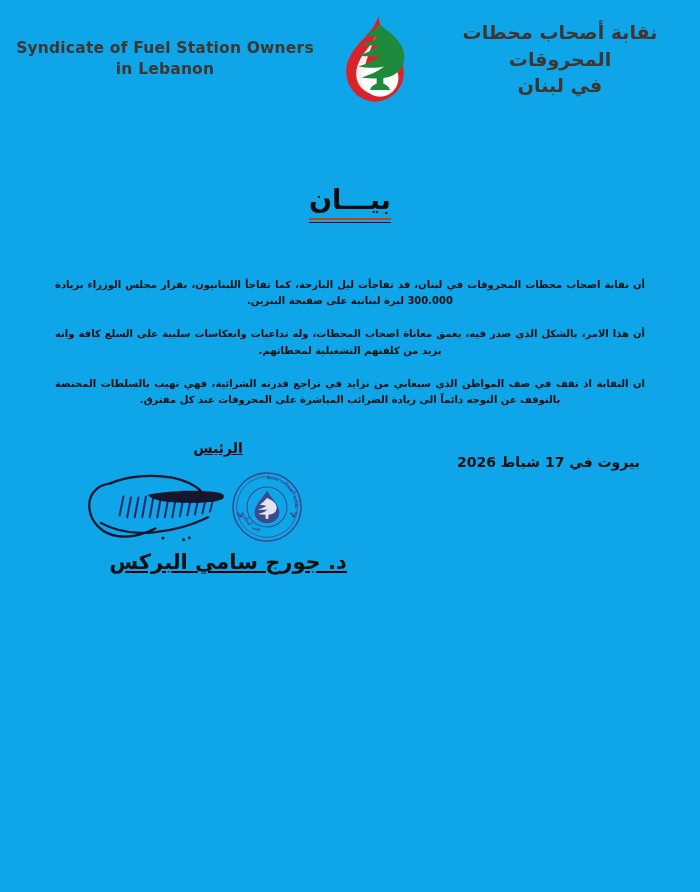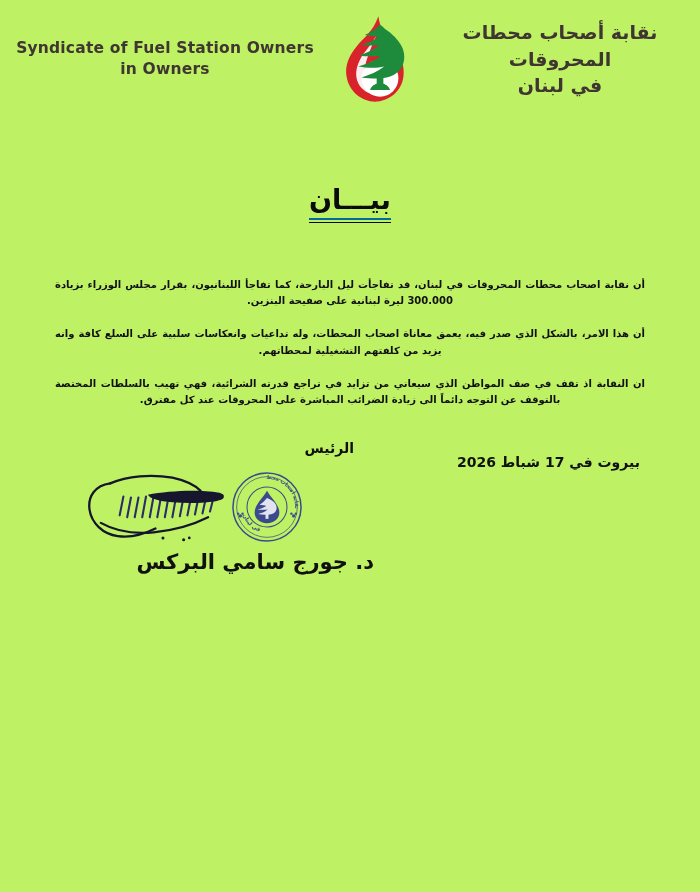--- a/index.html
+++ b/index.html
@@ -13,21 +13,21 @@
     font-family: "DejaVu Sans", "Liberation Sans", sans-serif;
     color: #000000;
     overflow: hidden;
     position: relative;
   }
 
   .page {
     width: 700px;
     height: 892px;
     position: relative;
-    background: #bef264;
+    background: #0ea5e9;
   }
 
   
   .letterhead {
     display: flex;
     align-items: center;
     justify-content: center;
     gap: 14px;
     padding-top: 18px;
     height: 100px;
@@ -70,21 +70,21 @@
     direction: rtl;
   }
   .doc-title {
     display: inline-block;
     font-family: "DejaVu Sans", "Liberation Sans", sans-serif;
     font-weight: bold;
     font-size: 27px;
     letter-spacing: 1px;
     color: #0b0b0b;
     padding-bottom: 3px;
-    border-bottom: 2px solid #0369a1;
+    border-bottom: 2px solid #c2410c;
     position: relative;
   }
   .doc-title::after {
     content: "";
     position: absolute;
     left: 0;
     right: 0;
     bottom: -5px;
     border-bottom: 1.5px solid #0b0b0b;
   }
@@ -127,22 +127,23 @@
     font-weight: bold;
     font-size: 14px;
     color: #101010;
   }
 
   .sign-col {
     position: absolute;
     top: 0;
     left: 52px;
     width: 300px;
-    text-align: right;
-    direction: rtl;
+    text-align: center;
+    direction: rtl;
+    text-decoration: underline;
   }
 
   .president-label {
     font-family: "DejaVu Sans", "Liberation Sans", sans-serif;
     font-weight: bold;
     font-size: 14px;
     color: #101010;
     margin-right: 28px;
   }
 
@@ -180,21 +181,21 @@
 </style>
 </head>
 <body>
 
 <div class="page">
 
   <div class="letterhead">
 
     <div class="lh-en">
       <div>Syndicate of Fuel Station Owners</div>
-      <div>in Owners</div>
+      <div>in Lebanon</div>
     </div>
 
     <div class="lh-logo">
       <svg viewBox="0 0 100 110" width="92" height="92" aria-hidden="true">
 
         <path d="M54 4 C48 22 36 30 28 40 C18 52 14 64 16 76 C19 94 34 106 50 106 C66 106 82 94 84 76 C86 62 80 50 70 38 C62 28 56 18 54 4 Z" fill="#d8232a"></path>
 
         <path d="M52 26 C46 38 37 46 32 56 C27 66 26 76 30 84 C35 94 46 99 56 96 C44 92 37 84 37 74 C37 60 45 42 52 26 Z" fill="#ffffff" opacity="0.92"></path>
 
         <circle cx="56" cy="78" r="22" fill="#ffffff"></circle>

